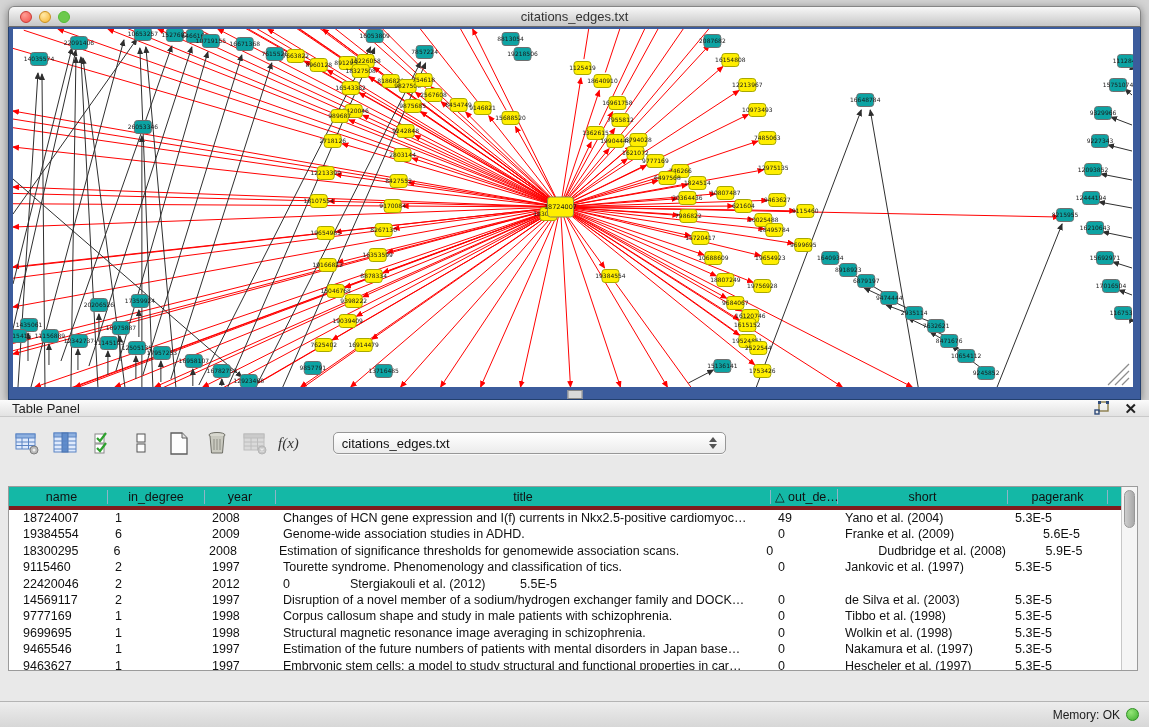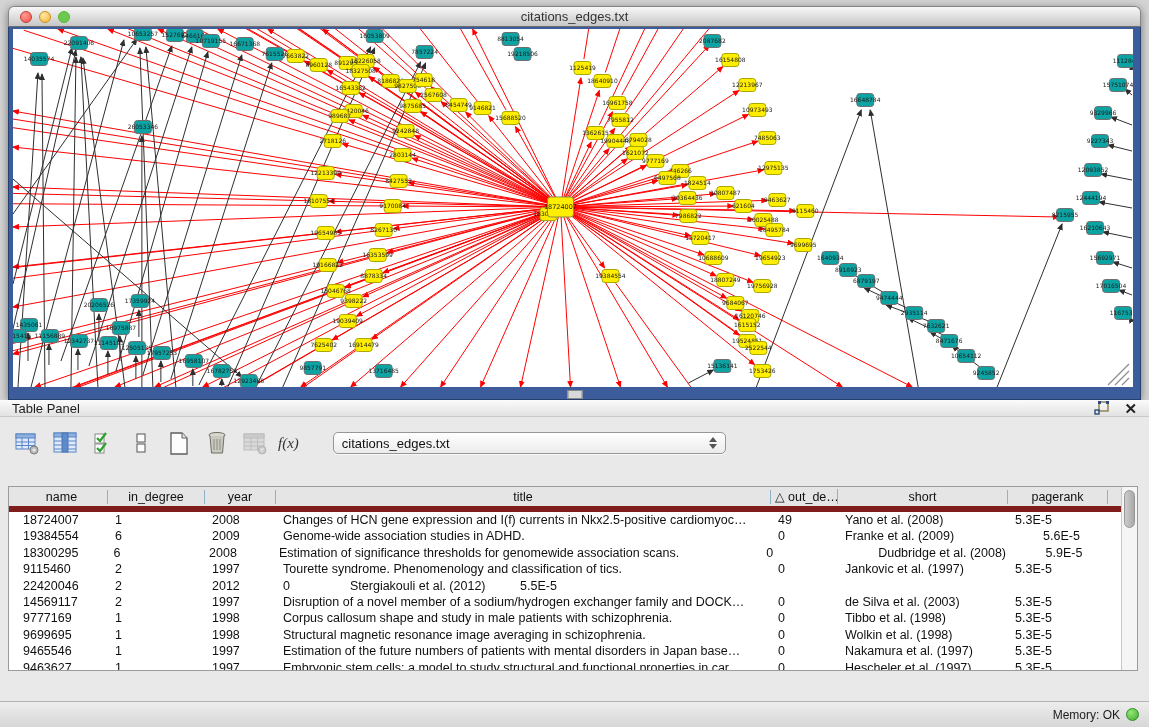--- a/index.html
+++ b/index.html
@@ -39,21 +39,21 @@
   .combo{width:393px;height:22px;margin-left:26px;border:1px solid #979797;border-radius:5px;
     background:linear-gradient(#ffffff,#ebebeb);display:flex;align-items:center;
     padding:0 8px;font-size:13px;color:#111;box-sizing:border-box;box-shadow:0 1px 0 rgba(255,255,255,.7);}
   .stepper{margin-left:auto;display:flex;flex-direction:column;gap:2px;}
   .stepper i{display:block;width:0;height:0;border-left:4px solid transparent;border-right:4px solid transparent;}
   .stepper .up{border-bottom:5px solid #555;}
   .stepper .dn{border-top:5px solid #555;}
   
   .table-wrap{position:absolute;left:8px;top:86px;width:1130px;height:185px;
     border:1px solid #9b9b9b;background:#fff;box-sizing:border-box;overflow:hidden;}
-  .thead{display:flex;height:19px;background:#e5e5e5;border-bottom:6px solid #7f1d1d;align-items:center;}
+  .thead{display:flex;height:19px;background:#14b8a6;border-bottom:4px solid #7f1d1d;align-items:center;}
   .th{box-sizing:border-box;border-right:1px solid #8fb3c6;font-size:12.5px;color:#111;
     display:flex;align-items:center;justify-content:center;overflow:hidden;white-space:nowrap;}
   .th.gutter{background:#efefef;border-right:1px solid #aaa;}
   .th.sorted{justify-content:flex-start;padding-left:4px;}
   .trow{display:flex;height:16.4px;}
   .td{box-sizing:border-box;font-size:12.5px;color:#101010;line-height:16.4px;
     padding-left:7px;overflow:hidden;white-space:nowrap;}
   .vscroll{position:absolute;right:0;top:0;bottom:0;width:15px;background:#f5f5f5;border-left:1px solid #c8c8c8;}
   .vthumb{position:absolute;left:2px;right:2px;top:3px;height:36px;border-radius:6px;
     background:linear-gradient(90deg,#cdcdcd,#a9a9a9);border:1px solid #979797;}
@@ -644,21 +644,21 @@
         <div class="th" style="flex: 1 1 0%; border-right: none;"></div>
       </div>
     <div id="tbody">
         <div class="trow">
           <div class="td" style="width: 7px; padding: 0px;"></div>
           <div class="td" style="width: 92px;">18724007</div>
           <div class="td" style="width: 97px;">1</div>
           <div class="td" style="width: 71px;">2008</div>
           <div class="td" style="width: 495px;">Changes of HCN gene expression and I(f) currents in Nkx2.5-positive cardiomyoc…</div>
           <div class="td" style="width: 67px;">49</div>
-          <div class="td" style="width: 170px;">Yano et al. (2008)</div>
+          <div class="td" style="width: 170px;">Yano et al. (2004)</div>
           <div class="td" style="width: 100px;">5.3E-5</div>
         </div>
         <div class="trow">
           <div class="td" style="width: 7px; padding: 0px;"></div>
           <div class="td" style="width: 92px;">19384554</div>
           <div class="td" style="width: 97px;">6</div>
           <div class="td" style="width: 71px;">2009</div>
           <div class="td" style="width: 495px;">Genome-wide association studies in ADHD.</div>
           <div class="td" style="width: 67px;">0</div>
           <div class="td" style="width: 170px;">Franke et al. (2009)</div>

